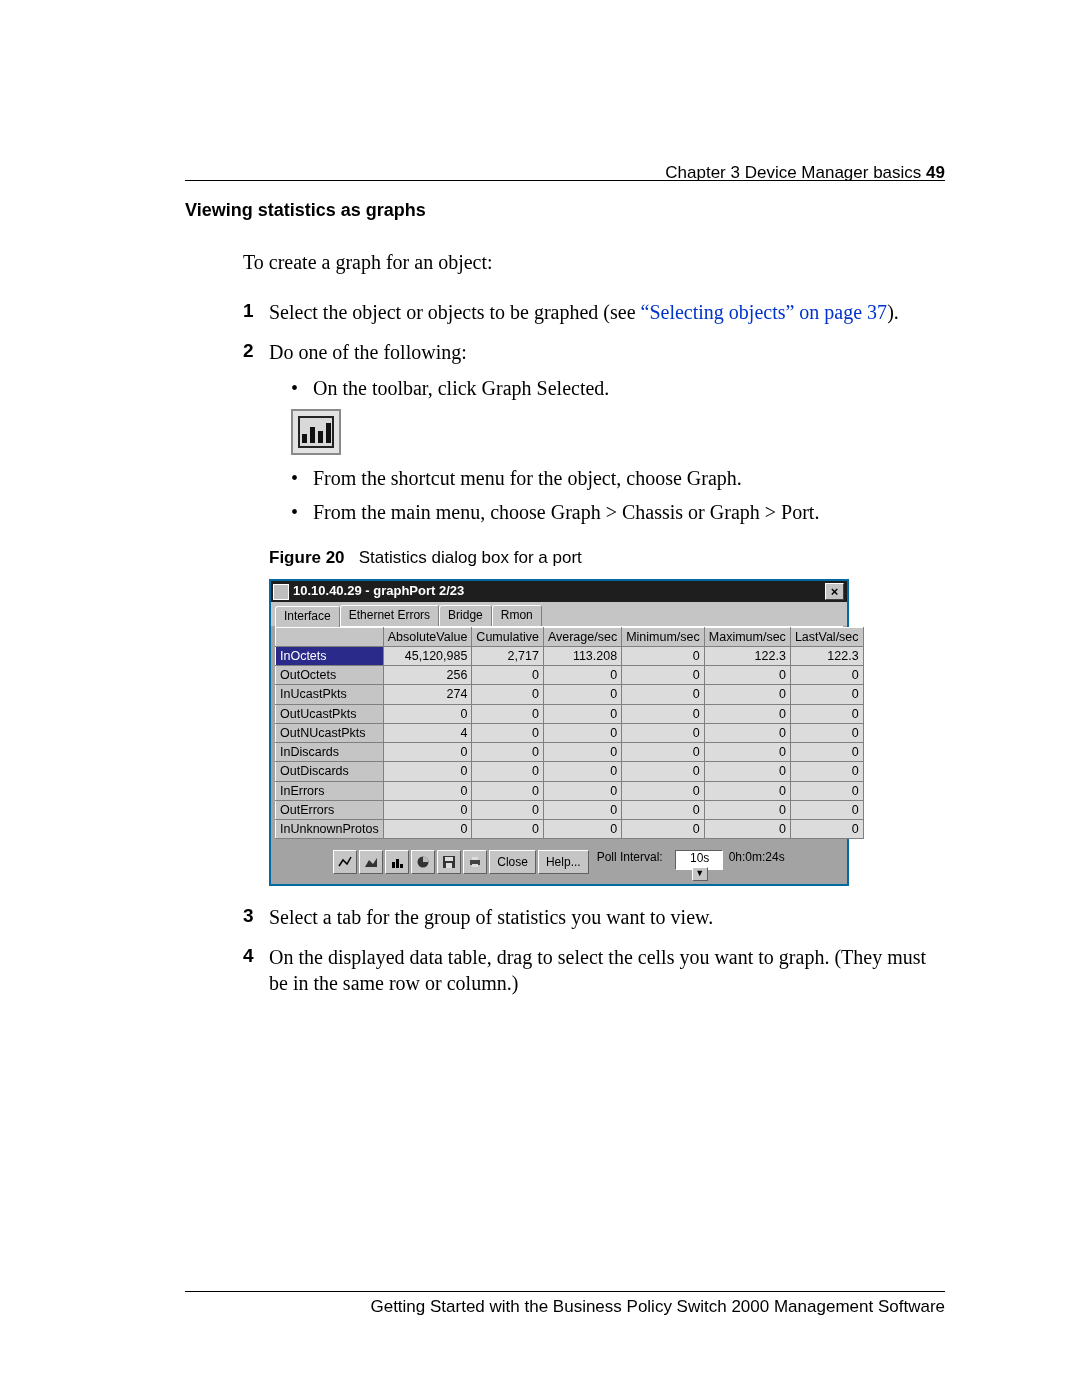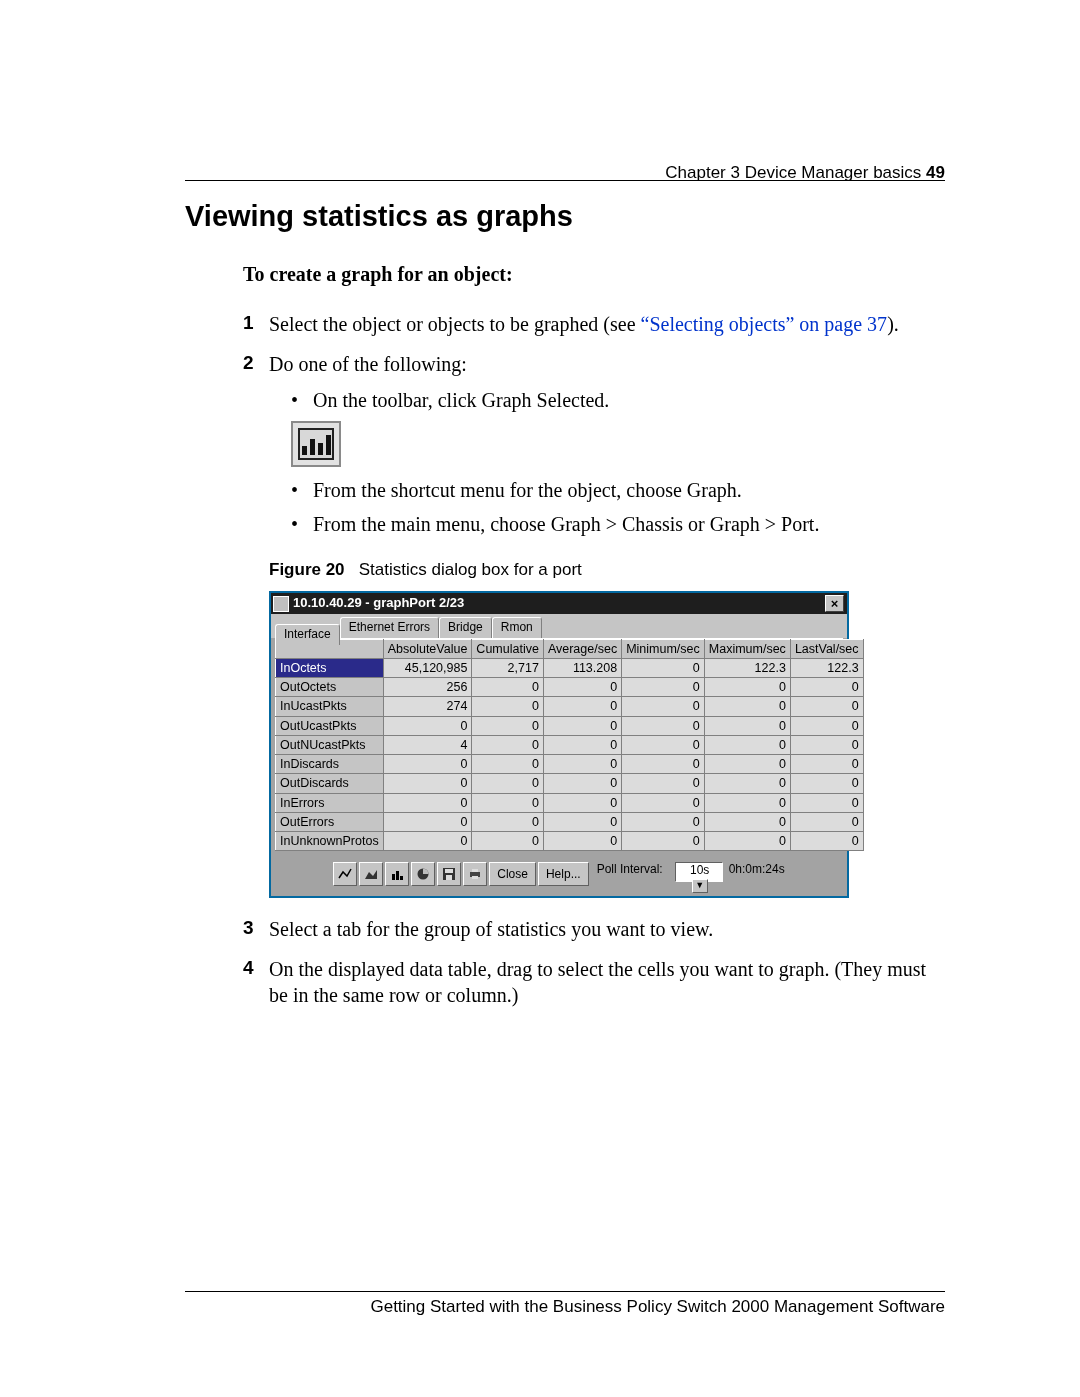--- a/index.html
+++ b/index.html
@@ -24,26 +24,26 @@
   }
   .header-line .bold { font-weight: bold; }
   .rule-top {
     position: absolute;
     left: 185px; right: 135px; top: 180px;
     border-top: 1.5px solid #000;
   }
   .section-title {
     font-family: Arial, Helvetica, sans-serif;
     font-weight: bold;
-    font-size: 29px;
+    font-size: 18px;
     margin-top: 40px;
     margin-bottom: 28px;
   }
   .body-block { margin-left: 58px; font-size: 20px; line-height: 1.3; }
-  .intro { margin-bottom: 24px; font-weight: bold; }
+  .intro { margin-bottom: 24px; }
   .ol { margin: 0; padding: 0; }
   .li { display: flex; margin-bottom: 14px; }
   .li-num { width: 26px; flex-shrink:0; font-family: Arial, Helvetica, sans-serif; font-weight: bold; font-size: 19px; }
   .li-content { flex:1; }
   .link { color: #0033cc; }
   .sub-ul { margin-left: 22px; margin-top: 10px; }
   .sub-li { display:flex; margin-bottom: 8px; }
   .bullet-dot { width: 22px; flex-shrink:0; }
   .fig-caption { font-family: Arial, Helvetica, sans-serif; font-size: 17px; margin: 22px 0 10px 0; }
   .fig-caption .fb { font-weight: bold; }
@@ -75,21 +75,21 @@
   .close-btn {
     width:17px; height:15px; background:#c5c5c5; border:1px solid #fff; border-right-color:#404040; border-bottom-color:#404040;
     display:flex; align-items:center; justify-content:center; color:#000; font-weight:bold; font-size:13px; line-height:1;
   }
   .tabbar { display:flex; padding: 3px 4px 0 4px; background:#c5c5c5; gap:0; }
   .tab {
     padding: 2px 8px; font-size:12px; border:1px solid #808080; border-bottom:none;
     background:#c5c5c5; border-top-left-radius:3px; border-top-right-radius:3px;
     border-left-color:#fff; border-top-color:#fff;
   }
-  .tab.active { background:#c5c5c5; position:relative; top:7px; }
+  .tab.active { background:#c5c5c5; position:relative; top:1px; }
   .grid-pane { margin: 0 4px 4px 4px; border-top:1px solid #fff; background:#c5c5c5; padding-top:0; }
 
   table.stats {
     width:100%; border-collapse: collapse; font-size:12.5px; background:#c5c5c5;
   }
   table.stats th, table.stats td {
     border: 1px solid #808080; padding: 1px 4px; height:16px;
     background:#dcdcdc;
   }
   table.stats th {

